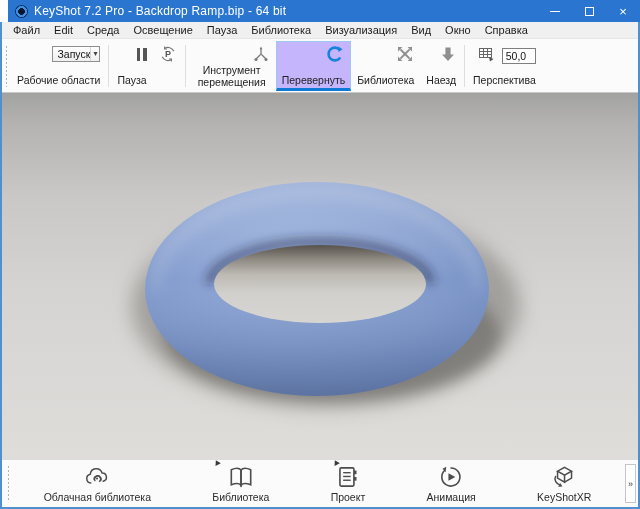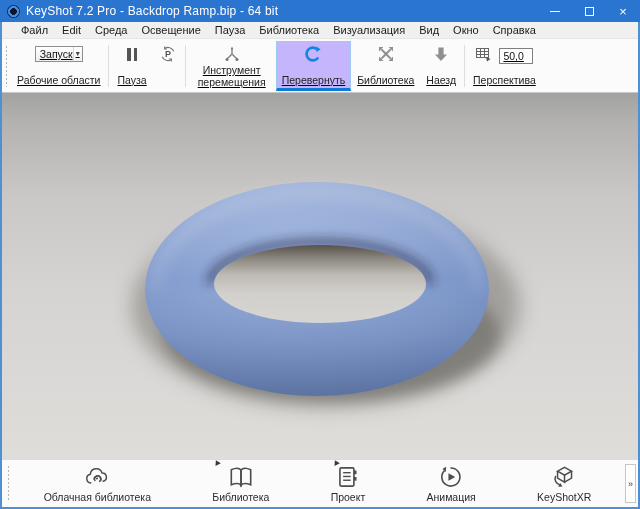--- a/index.html
+++ b/index.html
@@ -1,42 +1,42 @@
 <!DOCTYPE html>
 <html><head>
 <meta charset="utf-8">
 <style>
   * { margin:0; padding:0; box-sizing:border-box; }
   html,body { background:#e8e8e8; }
   body { font-family:"Liberation Sans", sans-serif; }
   .window{ width:640px; height:509px; display:flex; flex-direction:column; background:#fff; position:relative; }
 
   
-  .titlebar{ height:22px; background:#2a75d0; display:flex; align-items:center; color:#fff; flex:0 0 auto; }
+  .titlebar{ height:22px; background:#2a75d0; display:flex; align-items:center; color:#fff; flex:0 0 auto;margin-left:8px; }
   .tb-icon{ width:13px; height:13px; border-radius:50%; margin:0 6px 0 7px;
             background:radial-gradient(circle at 50% 50%, #0b1430 0 34%, #3f8fe0 38% 58%, #0b2a5e 62% 100%); flex:0 0 auto; }
   .tb-title{ font-size:12px; letter-spacing:.2px; white-space:nowrap; }
   .tb-controls{ margin-left:auto; display:flex; height:100%; }
   .tb-btn{ width:34px; height:100%; display:flex; align-items:center; justify-content:center; cursor:default; }
   .glyph-min{ width:10px; height:1px; background:#fff; display:block; }
   .glyph-max{ width:9px; height:9px; border:1px solid #fff; display:block; }
   .glyph-close{ font-size:13px; line-height:1; color:#fff; }
 
   
   .frame{ flex:1; display:flex; flex-direction:column; border-left:2px solid #4f90d1; border-right:2px solid #4f90d1; border-bottom:2px solid #4f90d1; min-height:0; background:#fafafa; }
 
   
-  .menubar{ height:16px; background:#f0f0f0; display:flex; align-items:flex-start; padding-left:12px; flex:0 0 auto; }
+  .menubar{ height:16px; background:#f0f0f0; display:flex; align-items:flex-start; padding-left:4px; flex:0 0 auto; }
   .menu-item{ font-size:11px; color:#1a1a1a; padding:0 7px; line-height:16px; white-space:nowrap; }
 
   
   .toolbar{ height:55px; background:#fbfbfb; border-top:1px solid #e6e6e6; border-bottom:1px solid #c9c9c9; display:flex; align-items:stretch; padding:2px 0 1px 1px; flex:0 0 auto; overflow:hidden; }
   .drag-handle{ width:5px; margin:4px 2px 4px 1px; background-image:radial-gradient(#b3b3b3 34%, transparent 38%); background-size:3px 4px; background-repeat:repeat-y; background-position:1px 0; flex:0 0 auto; }
   .t-sep{ width:1px; background:#dedede; margin:4px 2px; flex:0 0 auto; }
-  .t-group{ display:flex; flex-direction:column; align-items:center; justify-content:space-between; padding:2px 5px 2px 5px; border:1px solid transparent; border-bottom:3px solid transparent;text-decoration:underline; }
+  .t-group{ display:flex; flex-direction:column; align-items:flex-end; justify-content:space-between; padding:2px 5px 2px 5px; border:1px solid transparent; border-bottom:3px solid transparent; }
   .t-group.active{ background:#c4b5fd; border:1px solid #9cc9ef; border-bottom:3px solid #0e7ad6; }
   .t-icon{ height:20px; display:flex; align-items:center; justify-content:center; flex:0 0 auto; }
   .t-label{ font-size:10.5px; color:#222; text-align:center; line-height:1.18; white-space:normal; }
   .t-label.narrow{ max-width:102px; }
   .t-label.narrow2{ max-width:76px; }
   .combo{ display:flex; align-items:center; width:48px; height:16px; border:1px solid #8f8f8f; background:linear-gradient(#fff,#efefef); font-size:10.5px; color:#111; }
   .combo-text{ flex:1; padding-left:4px; }
   .combo-arrow{ width:11px; text-align:center; font-size:8px; color:#444; border-left:1px solid #d5d5d5; line-height:14px; }
   .pause-bars{ display:flex; gap:3px; }
   .pause-bars span{ width:3.5px; height:13px; background:#555; display:block; }

